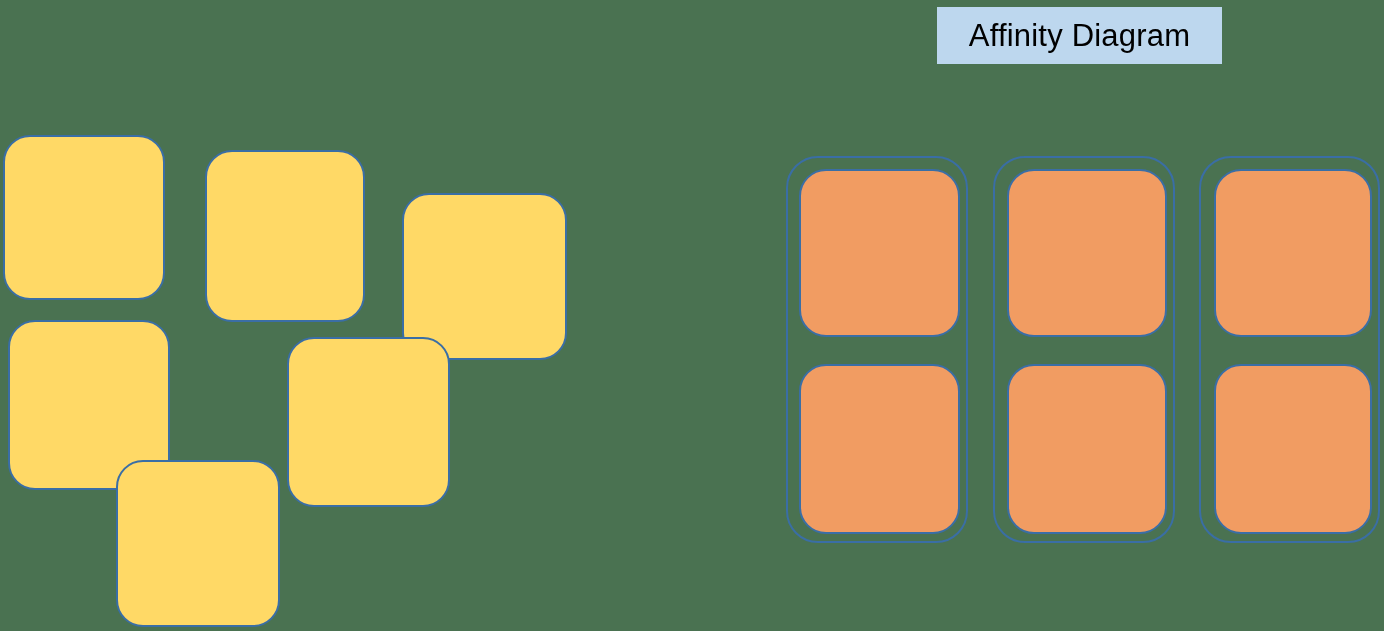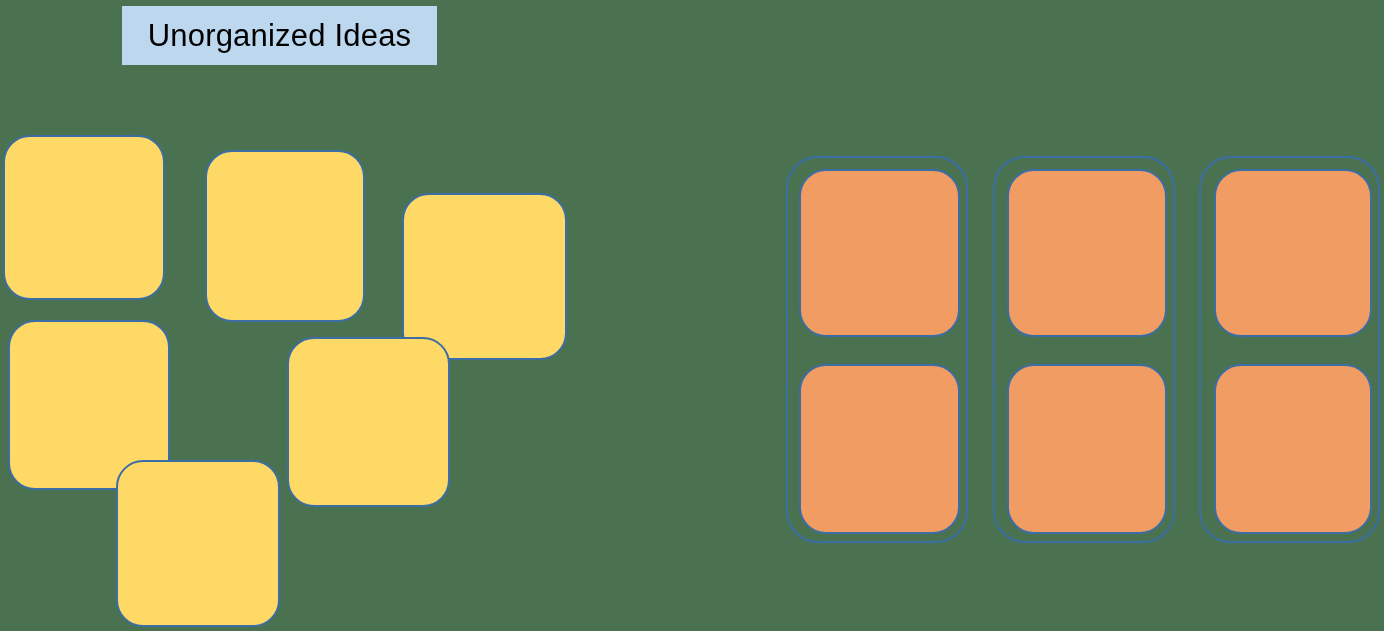--- a/index.html
+++ b/index.html
@@ -40,21 +40,21 @@
     border: 2px solid var(--outline, #3a6ea5);
     box-sizing: border-box;
     background: transparent;
   }
   .group .note { position: absolute; }
 </style>
 </head>
 <body>
 
 <div class="canvas" id="canvas">
-  <div class="section-title" id="title-left" style="left: 122px; top: 6px; width: 315px; height: 59px;">Unorganized Ideas</div>
+  <div class="section-title" id="title-right" style="left: 937px; top: 7px; width: 285px; height: 57px;">Affinity Diagram</div>
   <div id="unorganized-area">
       <div class="note yellow" style="left: 3px; top: 135px; width: 162px; height: 165px;"></div>
       <div class="note yellow" style="left: 205px; top: 150px; width: 160px; height: 172px;"></div>
       <div class="note yellow" style="left: 402px; top: 193px; width: 165px; height: 167px;"></div>
       <div class="note yellow" style="left: 8px; top: 320px; width: 162px; height: 170px;"></div>
       <div class="note yellow" style="left: 287px; top: 337px; width: 163px; height: 170px;"></div>
       <div class="note yellow" style="left: 116px; top: 460px; width: 164px; height: 167px;"></div>
     </div>
   <div id="grouped-area">
       <div class="group" style="left: 786px; top: 156px; width: 182px; height: 387px;">

